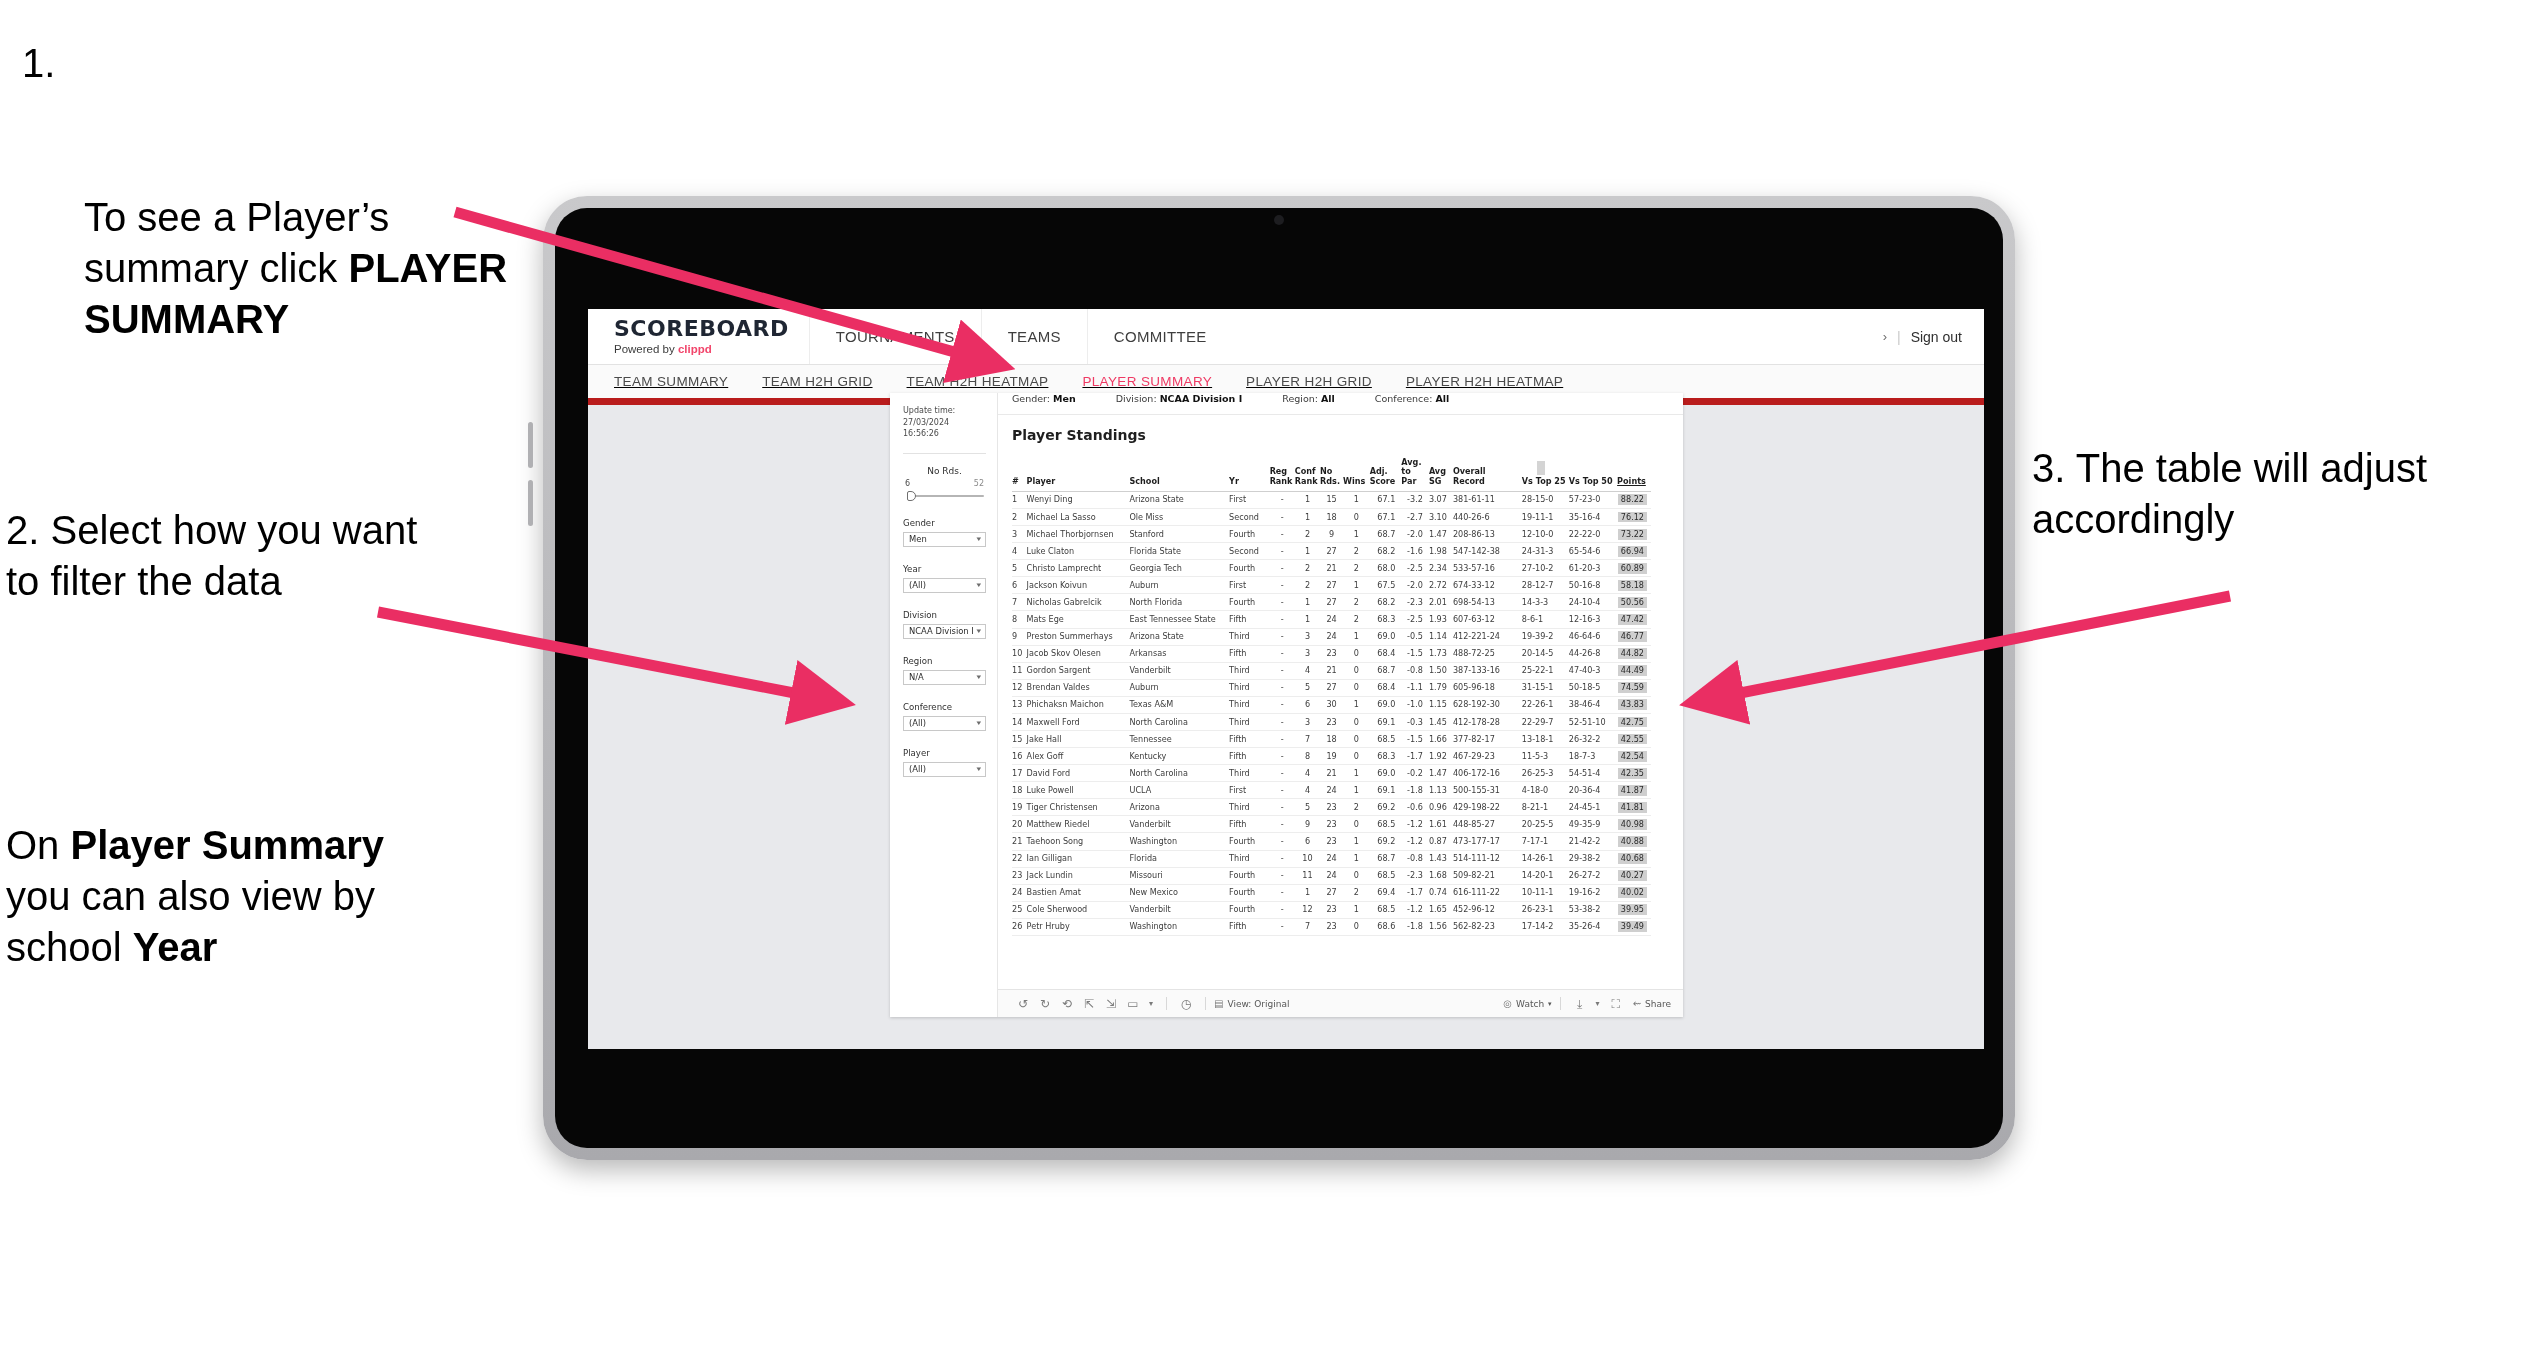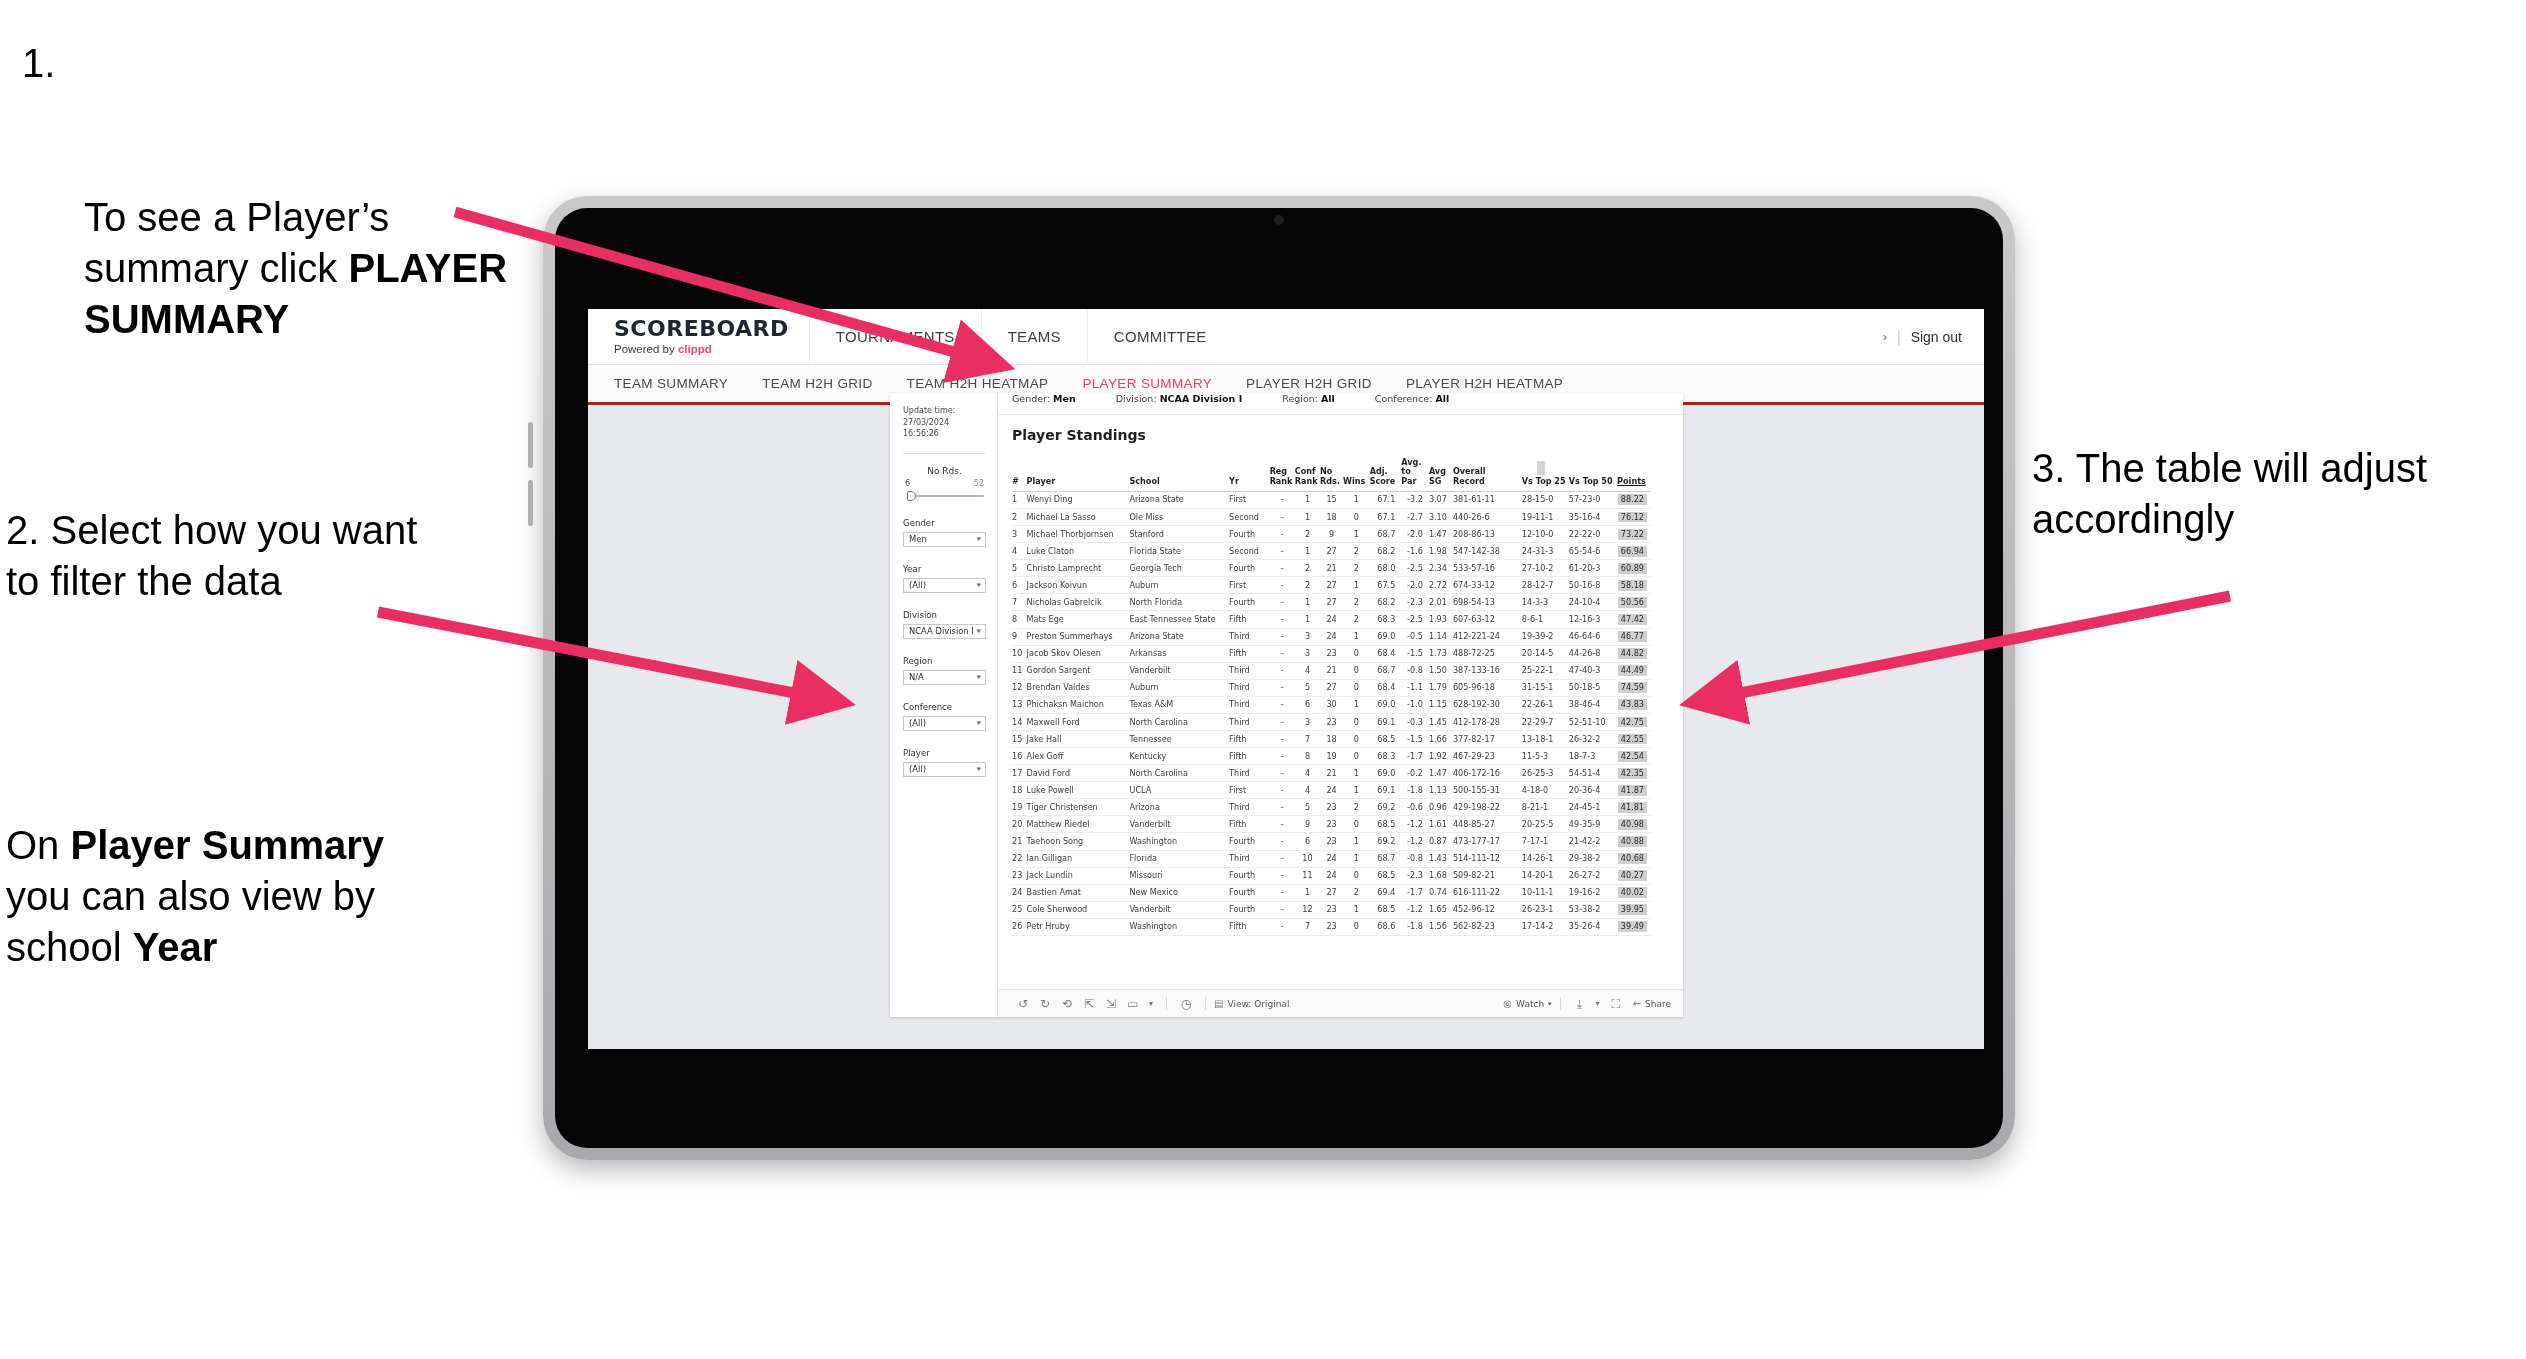--- a/index.html
+++ b/index.html
@@ -87,22 +87,22 @@
   }
   .topnav-spacer { flex: 1; }
   .topright { display:flex; align-items:center; gap:10px; padding-right: 22px; font-size:14px; color:#2f2f2f; }
   .topright .bar { color:#c9c9c9; }
   .topright .signout { cursor:pointer; }
   .topright .glyph { color:#6e6e6e; font-size: 13px; }
 
   
   #subnav {
     height: 40px; background:#fafafa;
-    border-bottom: 3px solid #b91c1c;
-    display:flex; align-items:flex-start; padding-left: 26px;
+    border-bottom: 7px solid #b91c1c;
+    display:flex; align-items:flex-start; padding-left: 26px; text-decoration: underline;
   }
   .subtab {
     font-size: 13.5px; color:#4a4a4a; letter-spacing:.35px;
     margin-right: 34px; height: 100%;
     display:flex; align-items:center; cursor:pointer;
     position: relative; white-space:nowrap;
   }
   .subtab.active { color:#ef3a64; }
   .subtab.active::after {
     content:""; position:absolute; left:0; right:0; bottom:0; height:2px; background:#ef3a64;

